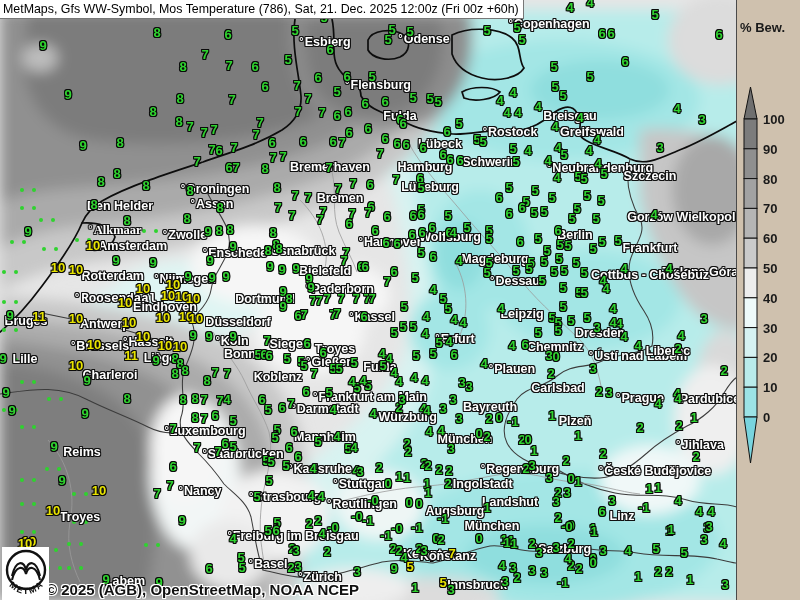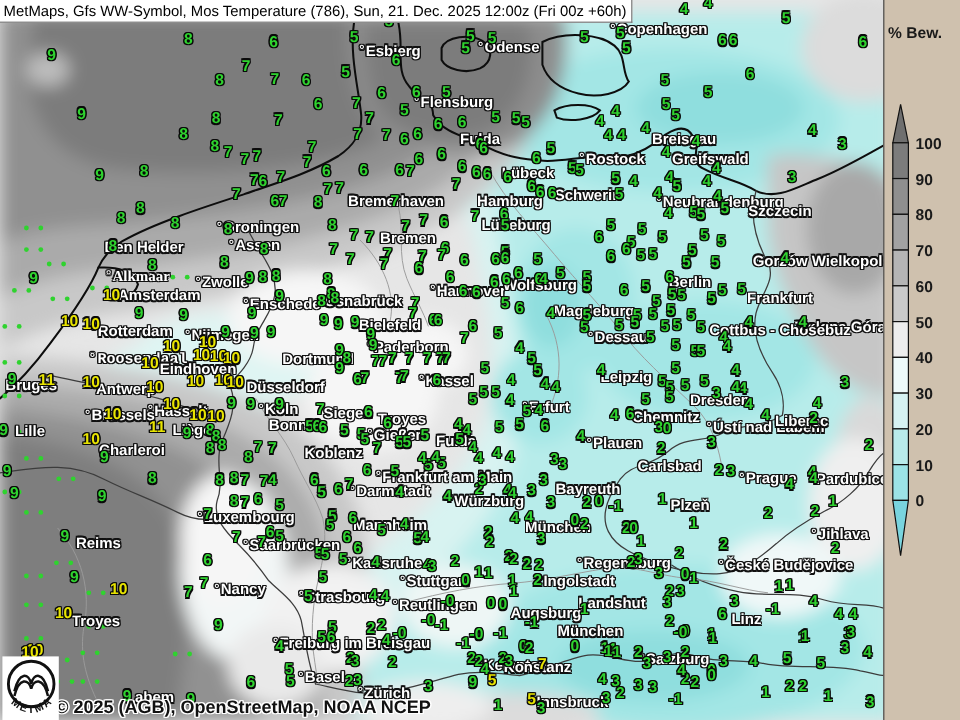--- a/index.html
+++ b/index.html
@@ -861,21 +861,21 @@
         <i style="background: rgb(47, 211, 47);"></i>
         <i style="background: rgb(47, 211, 47);"></i>
       </span>
       <span class="dotpair" style="left: 152px; top: 545px;">
         <i style="background: rgb(47, 211, 47);"></i>
         <i style="background: rgb(47, 211, 47);"></i>
       </span>
     </div>
 </div>
 
-<div id="title-bar">MetMaps, Gfs WW-Symbol, Mos Temperature (786), Sun, 21. Dec. 2025 12:00z (Fri 00z +60h)</div>
+<div id="title-bar">MetMaps, Gfs WW-Symbol, Mos Temperature (786), Sat, 21. Dec. 2025 12:00z (Fri 00z +60h)</div>
 
 <div id="side-panel">
   <div id="cb-title">% Bew.</div>
   <svg id="colorbar-svg" width="63" height="600" viewBox="0 0 63 600" style="position:absolute;left:0;top:0;">
       <polygon points="13.5,87 7,119 20,119" fill="#6f6f6f" stroke="#111" stroke-width="1"></polygon>
       <rect x="7" y="119" width="13" height="29.8" fill="#7c7c7c" stroke="#111" stroke-width="1"></rect>
       <rect x="7" y="148.8" width="13" height="29.8" fill="#8f8f8f" stroke="#111" stroke-width="1"></rect>
       <rect x="7" y="178.6" width="13" height="29.8" fill="#a2a2a2" stroke="#111" stroke-width="1"></rect>
       <rect x="7" y="208.4" width="13" height="29.8" fill="#b5b5b5" stroke="#111" stroke-width="1"></rect>
       <rect x="7" y="238.2" width="13" height="29.8" fill="#cacaca" stroke="#111" stroke-width="1"></rect>

